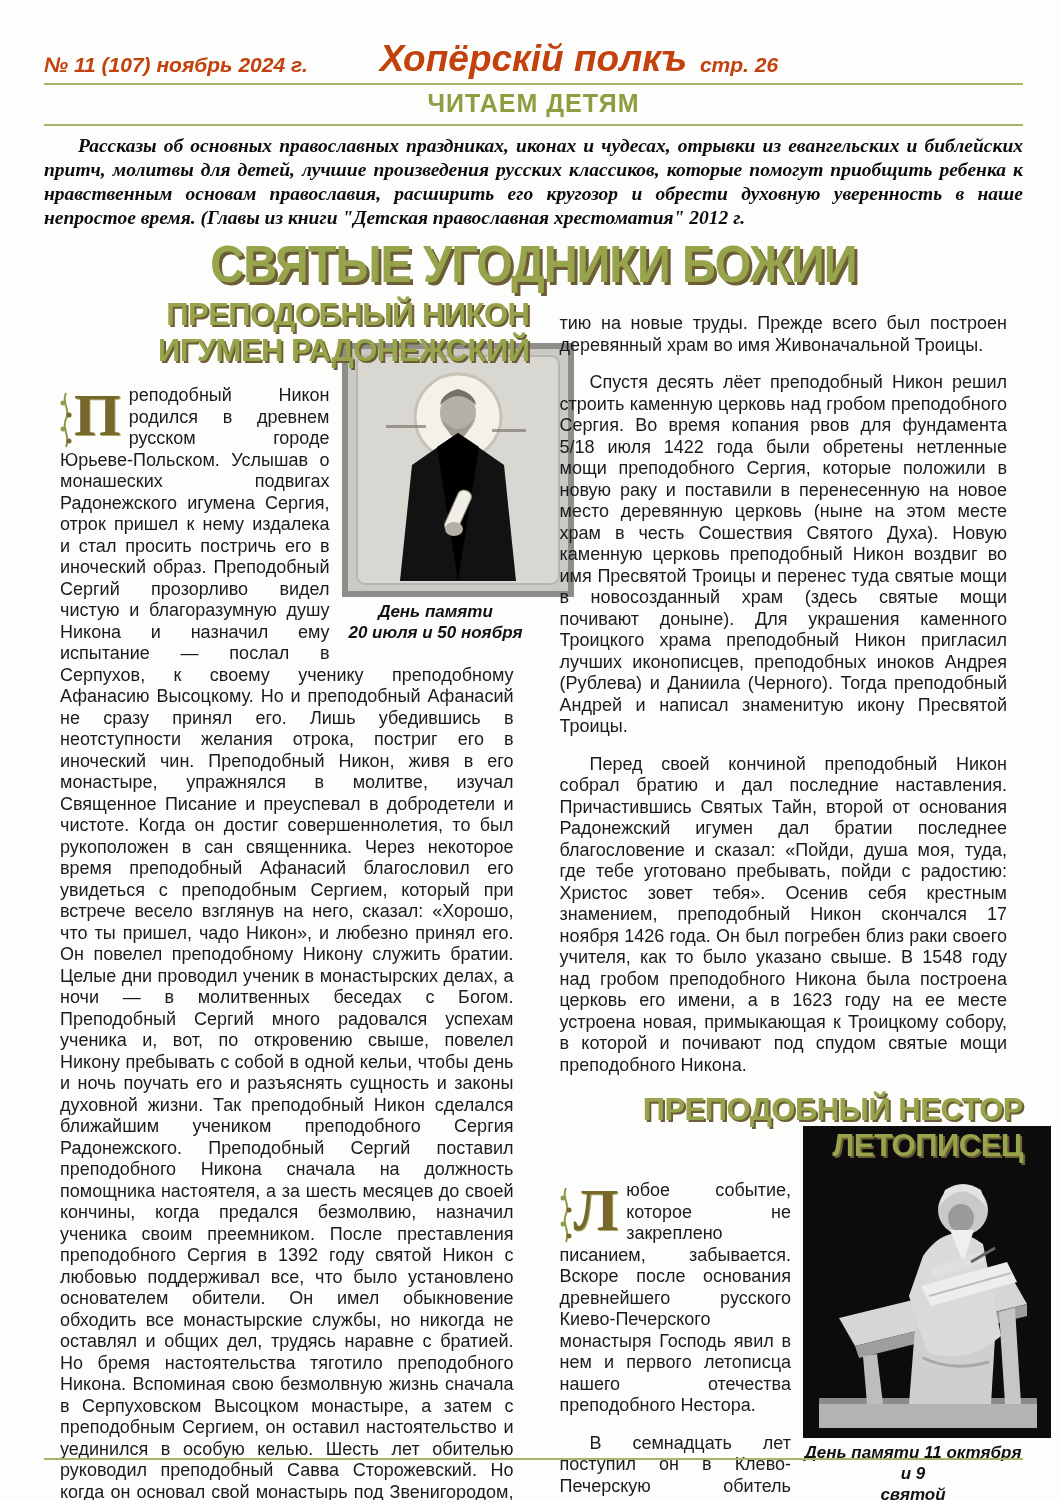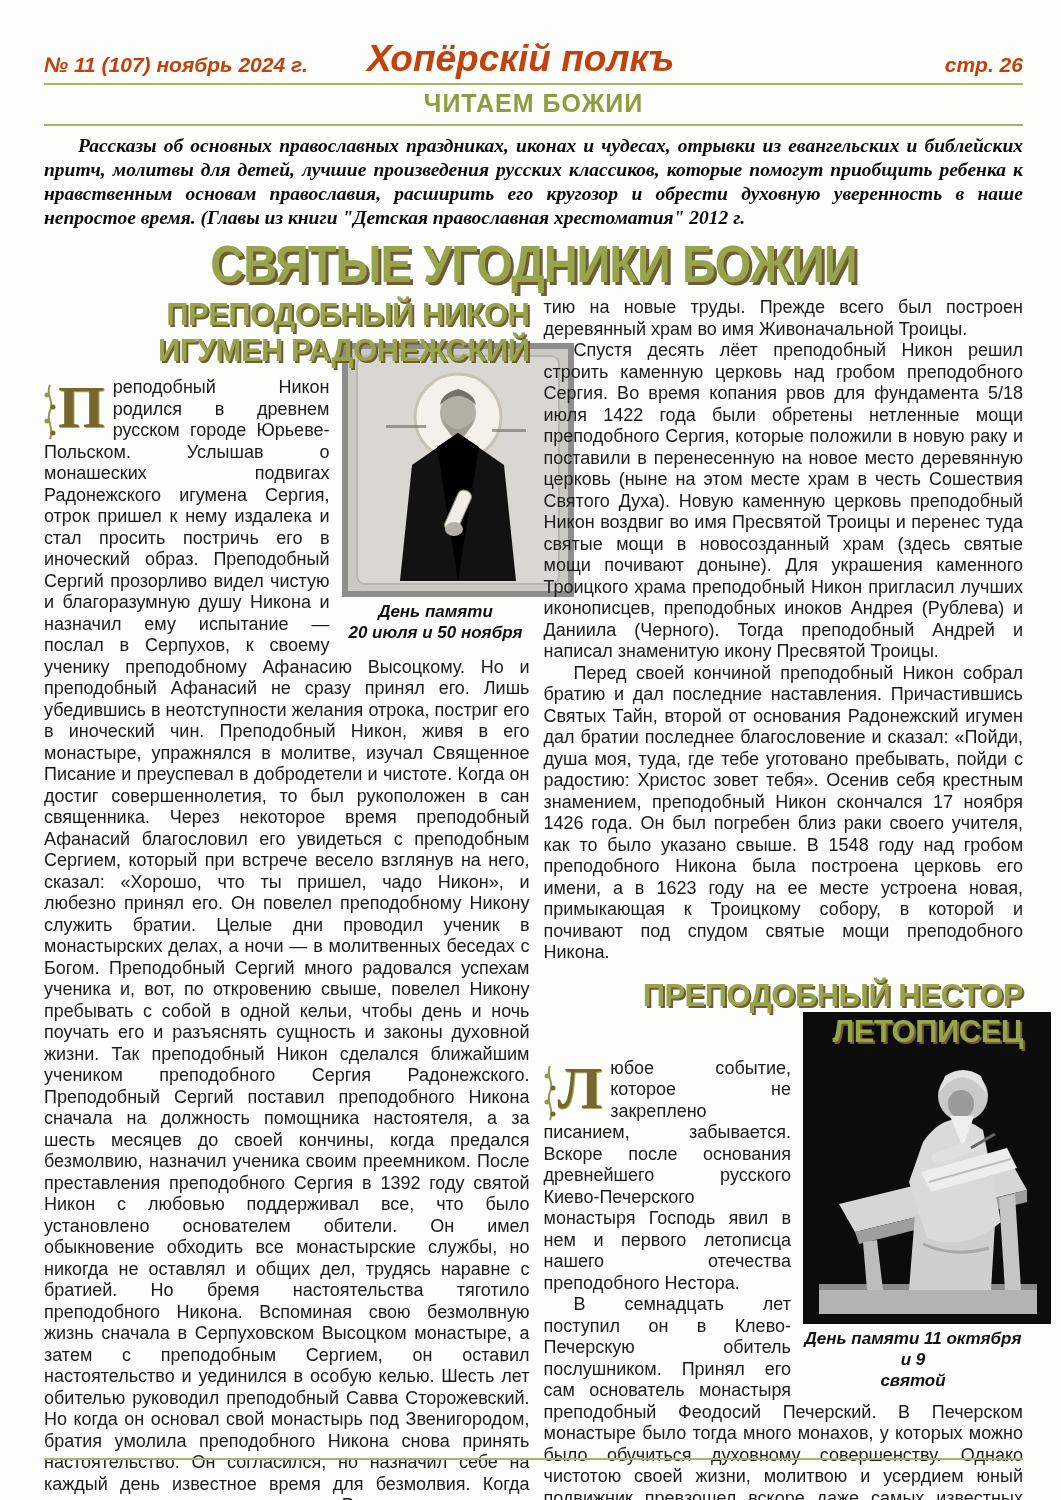--- a/index.html
+++ b/index.html
@@ -8,22 +8,22 @@
     width:1061px; height:1500px; overflow:hidden;
     background:#fdfdfb; color:#161616;
     font-family:"Liberation Sans", sans-serif;
     position:relative;
   }
   .page { padding:40px 38px 0 44px; position:relative; height:1500px; }
 
   
   .mast-row { display:flex; align-items:flex-end; color:#c2410c; }
   .mast-issue  { width:33%; font-style:italic; font-weight:bold; font-size:21px; }
-  .mast-title  { width:34%; font-style:italic; font-weight:bold; font-size:37px; line-height:1; white-space:nowrap; }
-  .mast-page   { width:33%; text-align:right; font-style:italic; font-weight:bold; font-size:21px; }
+  .mast-title  { width:34%; text-align:center; font-style:italic; font-weight:bold; font-size:37px; line-height:1; white-space:nowrap; }
+  .mast-page   { width:33%; text-align:left; font-style:italic; font-weight:bold; font-size:21px; }
   .rule { border:0; border-top:2px solid #a9b466; margin:6px 0 4px; }
   .section-title { text-align:center; color:#8f9d40; font-weight:bold; font-size:25px; letter-spacing:1px; margin:2px 0 3px; }
 
   
   .intro {
     font-family:"Liberation Serif", serif; font-style:italic; font-weight:bold;
     font-size:19.5px; line-height:24px; text-align:justify; text-indent:34px;
     margin:8px 0 6px; color:#0c0c0c;
   }
 
@@ -37,21 +37,21 @@
     color:#97a44b; font-weight:bold; font-size:31px; line-height:36px; letter-spacing:-0.5px;
     text-shadow:2px 2px 0 #6d5d36; margin:0 0 8px; text-align:right;
   }
   .title-nestor { padding-left:26px; margin-top:14px; }
 
   
   .columns { display:flex; gap:14px; margin-top:4px; }
   .col { text-align:justify; font-size:18px; line-height:21.5px; color:#1b1b1b; }
   .col-left  { width:486px; }
   .col-right { width:480px; }
-  p.body { margin:0; }
+  p.body { margin:16px; }
   p.indent { text-indent:30px; }
 
   
   figure { margin:0; }
   .fig { float:right; text-align:center; }
   .fig figcaption { font-style:italic; font-weight:bold; font-size:17px; line-height:21px; margin-top:4px; color:#111; }
   .fig figcaption span { display:block; }
   .fig-icon  { width:188px; margin:-34px 0 6px 12px; }
   .fig-photo { width:220px; margin:-46px 0 6px 12px; }
   .fig svg { display:block; }
@@ -71,21 +71,21 @@
 <body>
 
 <div class="page">
 
   <div class="mast-row">
     <span class="mast-issue">№ 11 (107) ноябрь 2024 г.</span>
     <span class="mast-title">Хопёрскій полкъ</span>
     <span class="mast-page">стр. 26</span>
   </div>
   <hr class="rule">
-  <div class="section-title">ЧИТАЕМ БОЖИИ</div>
+  <div class="section-title">ЧИТАЕМ ДЕТЯМ</div>
   <hr class="rule">
 
   <p class="intro">Рассказы об основных православных праздниках, иконах и чудесах, отрывки из евангельских и библейских притч, молитвы для детей, лучшие произведения русских классиков, которые помогут приобщить ребенка к нравственным основам православия, расширить его кругозор и обрести духовную уверенность в наше непростое время. (Главы из книги "Детская православная хрестоматия" 2012 г.</p>
 
   <h1 class="main-headline"><span>СВЯТЫЕ УГОДНИКИ БОЖИИ</span></h1>
 
   <div class="columns">
 
     <div class="col col-left">
       <h2 class="article-title">ПРЕПОДОБНЫЙ НИКОН ИГУМЕН РАДОНЕЖСКИЙ</h2>

